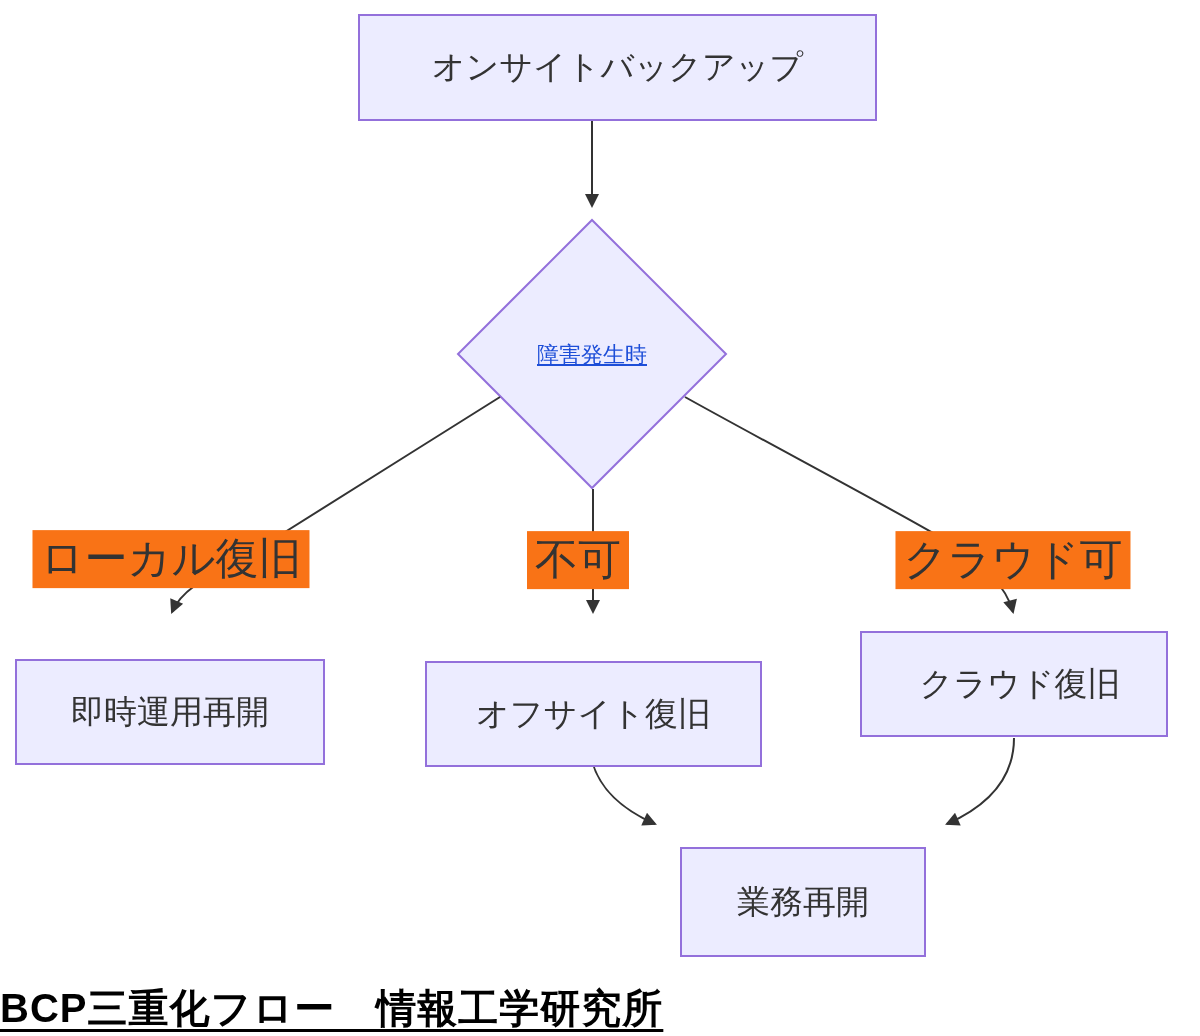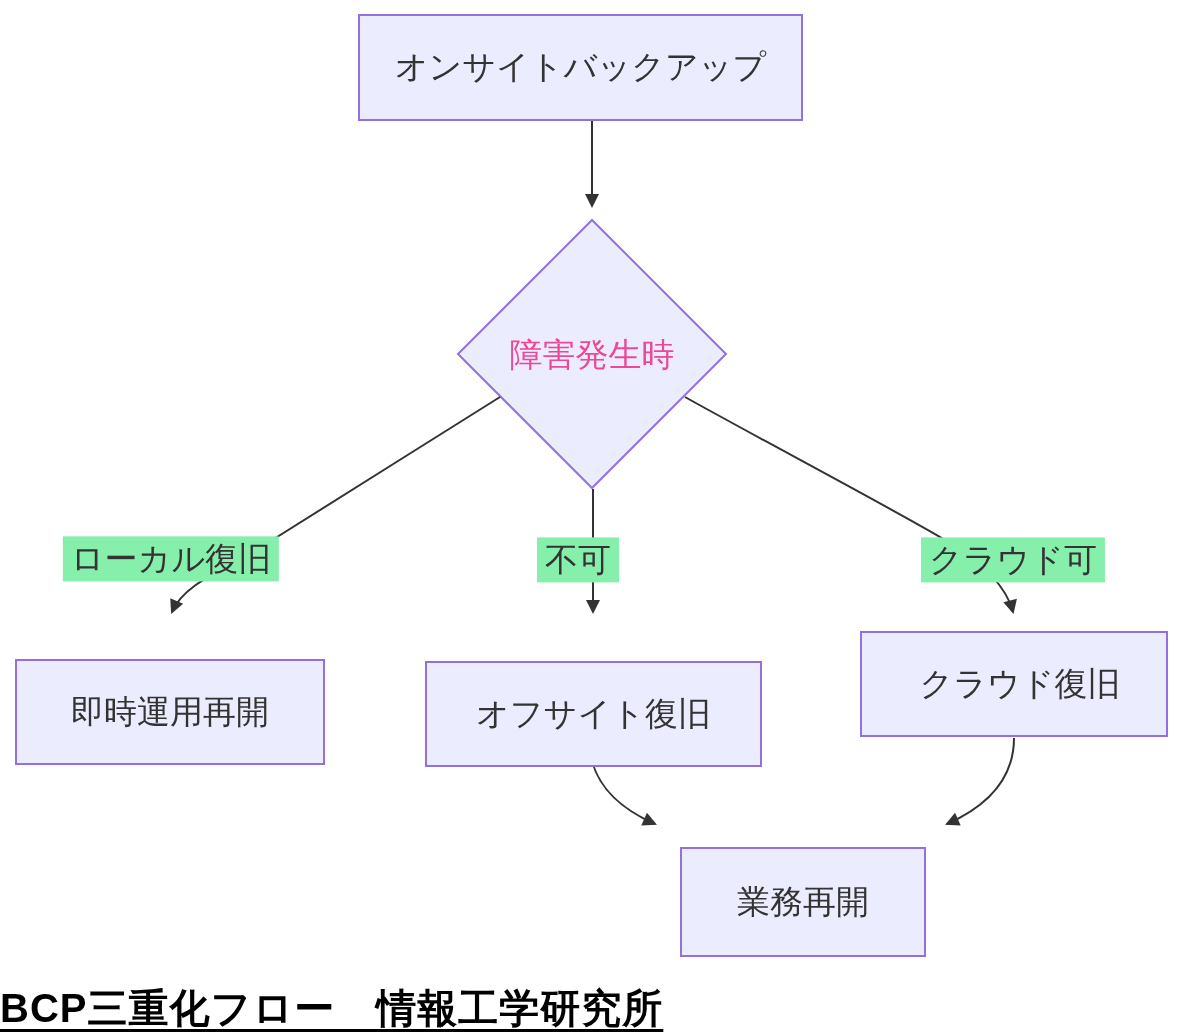--- a/index.html
+++ b/index.html
@@ -41,30 +41,31 @@
     font-size: 33px;
     display: flex;
     align-items: center;
     justify-content: center;
     text-align: center;
     white-space: nowrap;
   }
   .diamond-label {
     position: absolute;
     transform: translate(-50%, -50%);
-    color: #ec4899;
-    font-size: 33px;
+    color: #1d4ed8;
+    font-size: 22px;
     white-space: nowrap;
+    text-decoration: underline;
   }
   .edge-label {
     position: absolute;
     transform: translate(-50%, -50%);
-    background: #86efac;
+    background: #f97316;
     color: #333333;
-    font-size: 33px;
+    font-size: 43px;
     line-height: 1.25;
     padding: 2px 8px;
     white-space: nowrap;
   }
   .caption {
     position: absolute;
     left: 0px;
     top: 981px;
     color: #000000;
     font-size: 40px;
@@ -96,21 +97,21 @@
 
     <path class="edge-path" d="M 593 489 L 593 612" marker-end="url(#arrowhead)"></path>
 
     <path class="edge-path" d="M 685 397 C 762 440, 902 514, 945 540 C 980 561, 1006 584, 1013 612" marker-end="url(#arrowhead)"></path>
 
     <path class="edge-path" d="M 589 738 C 589 776, 610 804, 655 824" marker-end="url(#arrowhead)"></path>
 
     <path class="edge-path" d="M 1014 738 C 1014 776, 992 804, 947 824" marker-end="url(#arrowhead)"></path>
   </svg>
 
-  <div class="node" style="left:358px; top:14px; width:445px; height:107px;">オンサイトバックアップ</div>
+  <div class="node" style="left:358px; top:14px; width:519px; height:107px;">オンサイトバックアップ</div>
 
   <div class="diamond-label" style="left:592px; top:355px;">障害発生時</div>
 
   <div class="node" style="left:15px; top:631px; width:310px; height:106px;margin-top:28px;">即時運用再開</div>
 
   <div class="node" style="left:425px; top:661px; width:337px; height:106px;">オフサイト復旧</div>
 
   <div class="node" style="left:860px; top:631px; width:308px; height:106px;padding-left:12px;">クラウド復旧</div>
 
   <div class="node" style="left:680px; top:833px; width:246px; height:110px;margin-top:14px;">業務再開</div>

